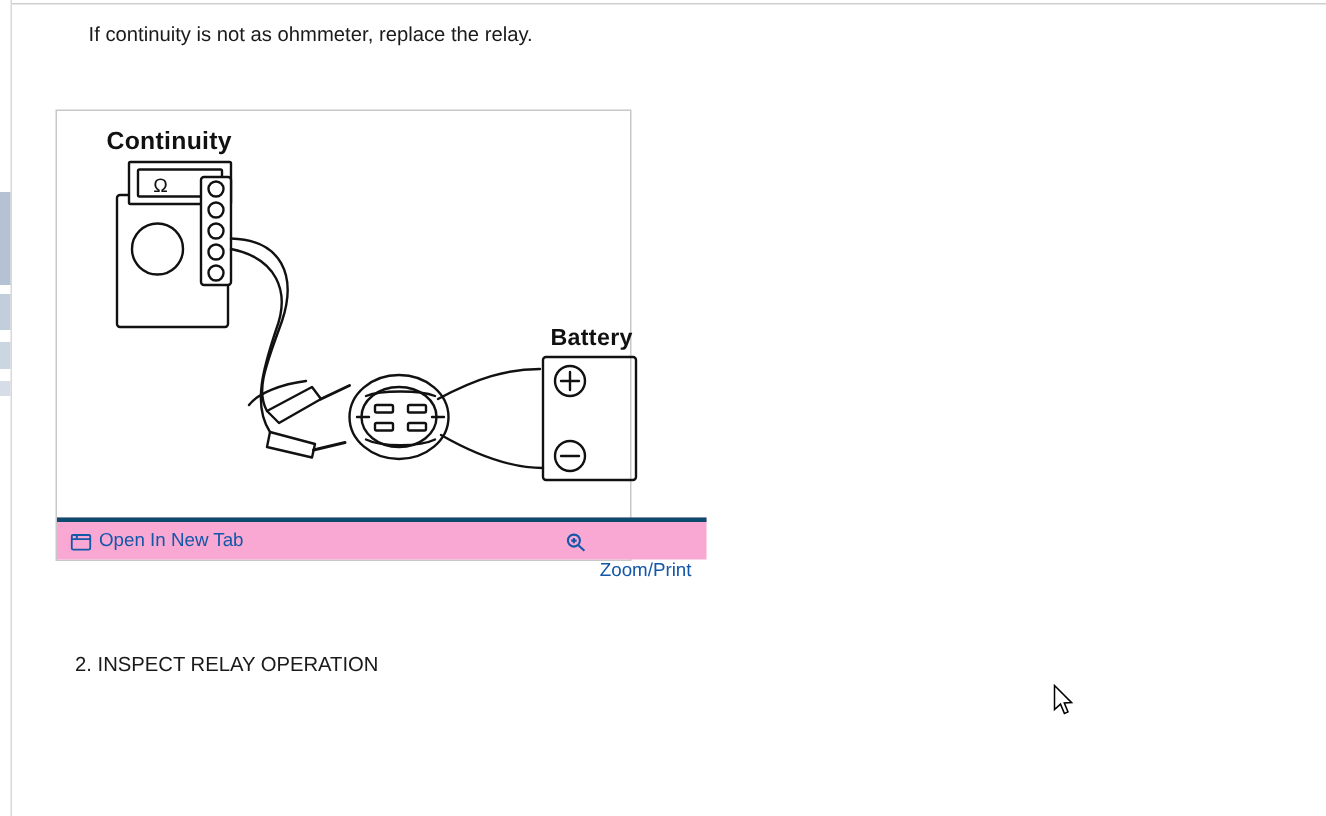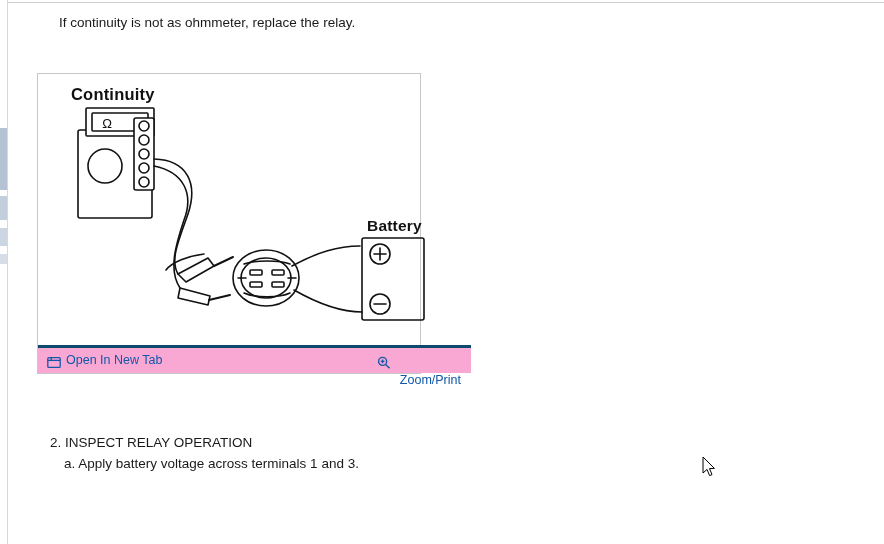--- a/index.html
+++ b/index.html
@@ -257,21 +257,20 @@
           <path d="M8.6 8.5 L12.6 12.2"></path>
           <path d="M3.8 5.4 H7.4 M5.6 3.6 V7.2"></path>
         </svg>
       </span>
       <a class="bar-link bar-right" href="#">Zoom/Print</a>
     </div>
   </div>
 
   <div class="step-block">
     <div class="step-title">2. INSPECT RELAY OPERATION</div>
-    <div class="step-sub">a. Apply battery voltage across terminals 1 and 3.</div>
   </div>
 
 
   <div class="cursor">
     <svg viewBox="0 0 14 21" width="14" height="21">
       <path d="M1 1 L1 17 L5 13.4 L7.6 19.6 L10 18.6 L7.5 12.6 L12.4 12.4 Z" fill="#ffffff" stroke="#000000" stroke-width="1"></path>
     </svg>
   </div>
 
 </div>

